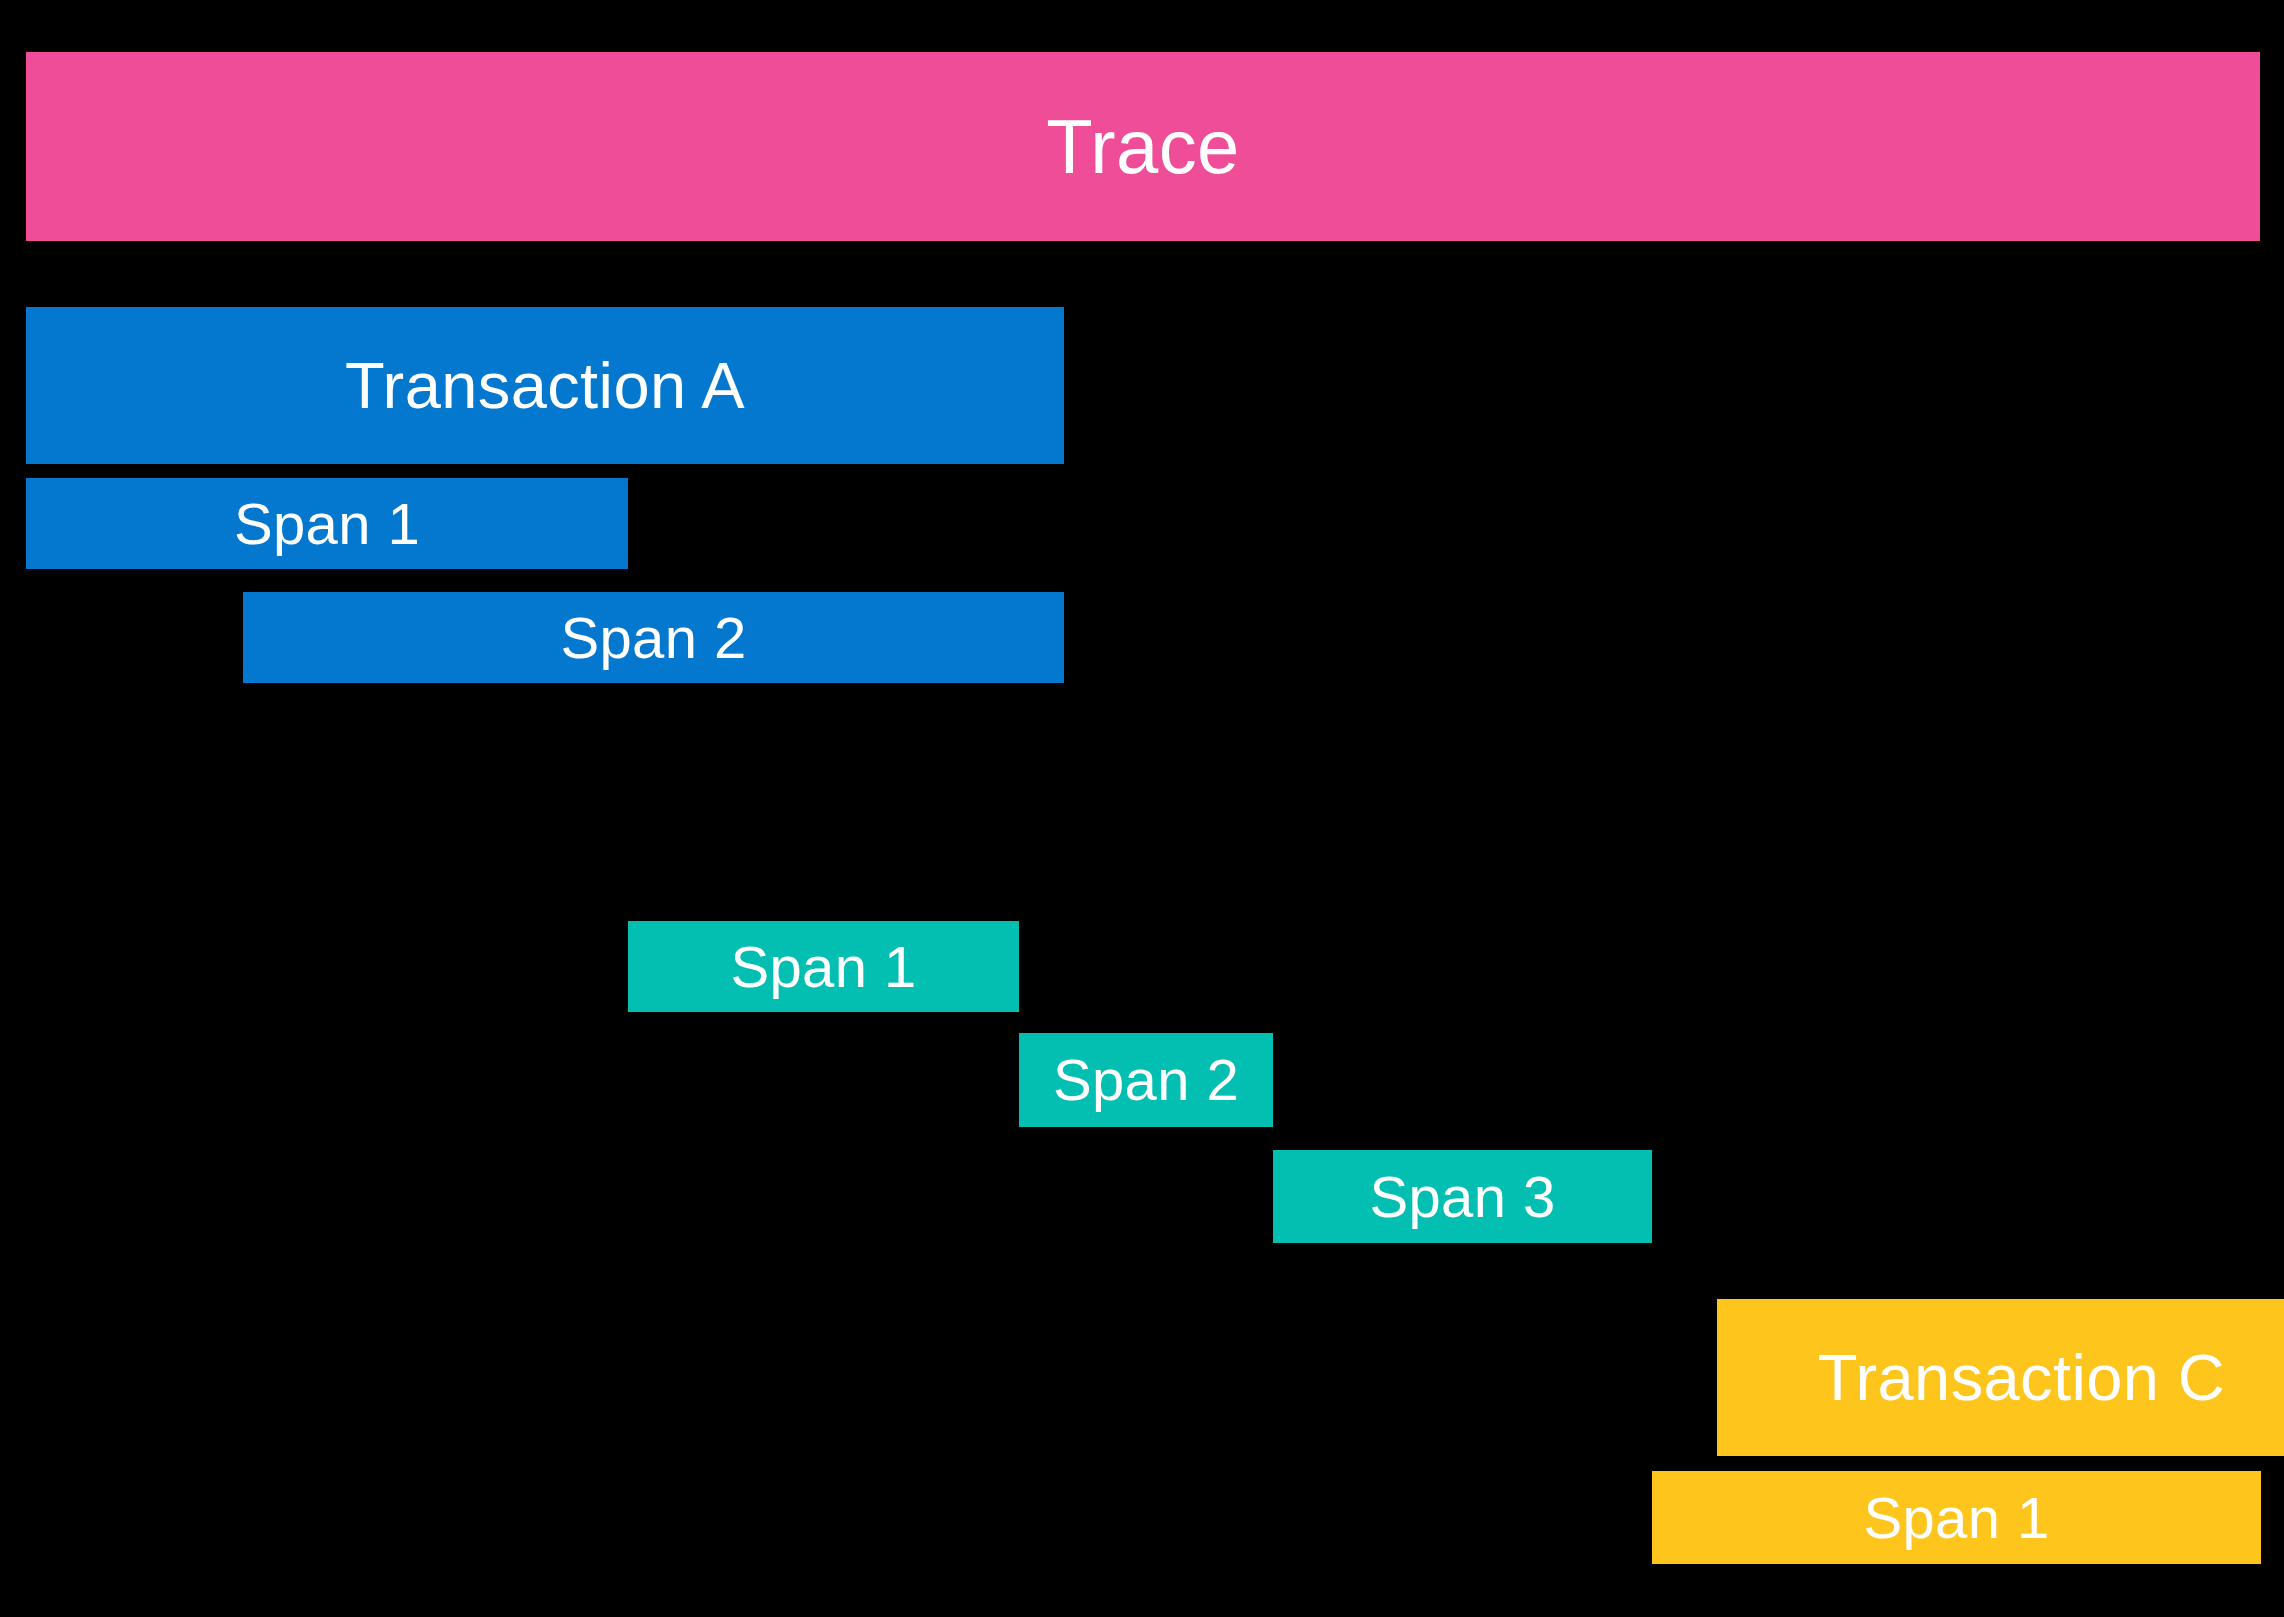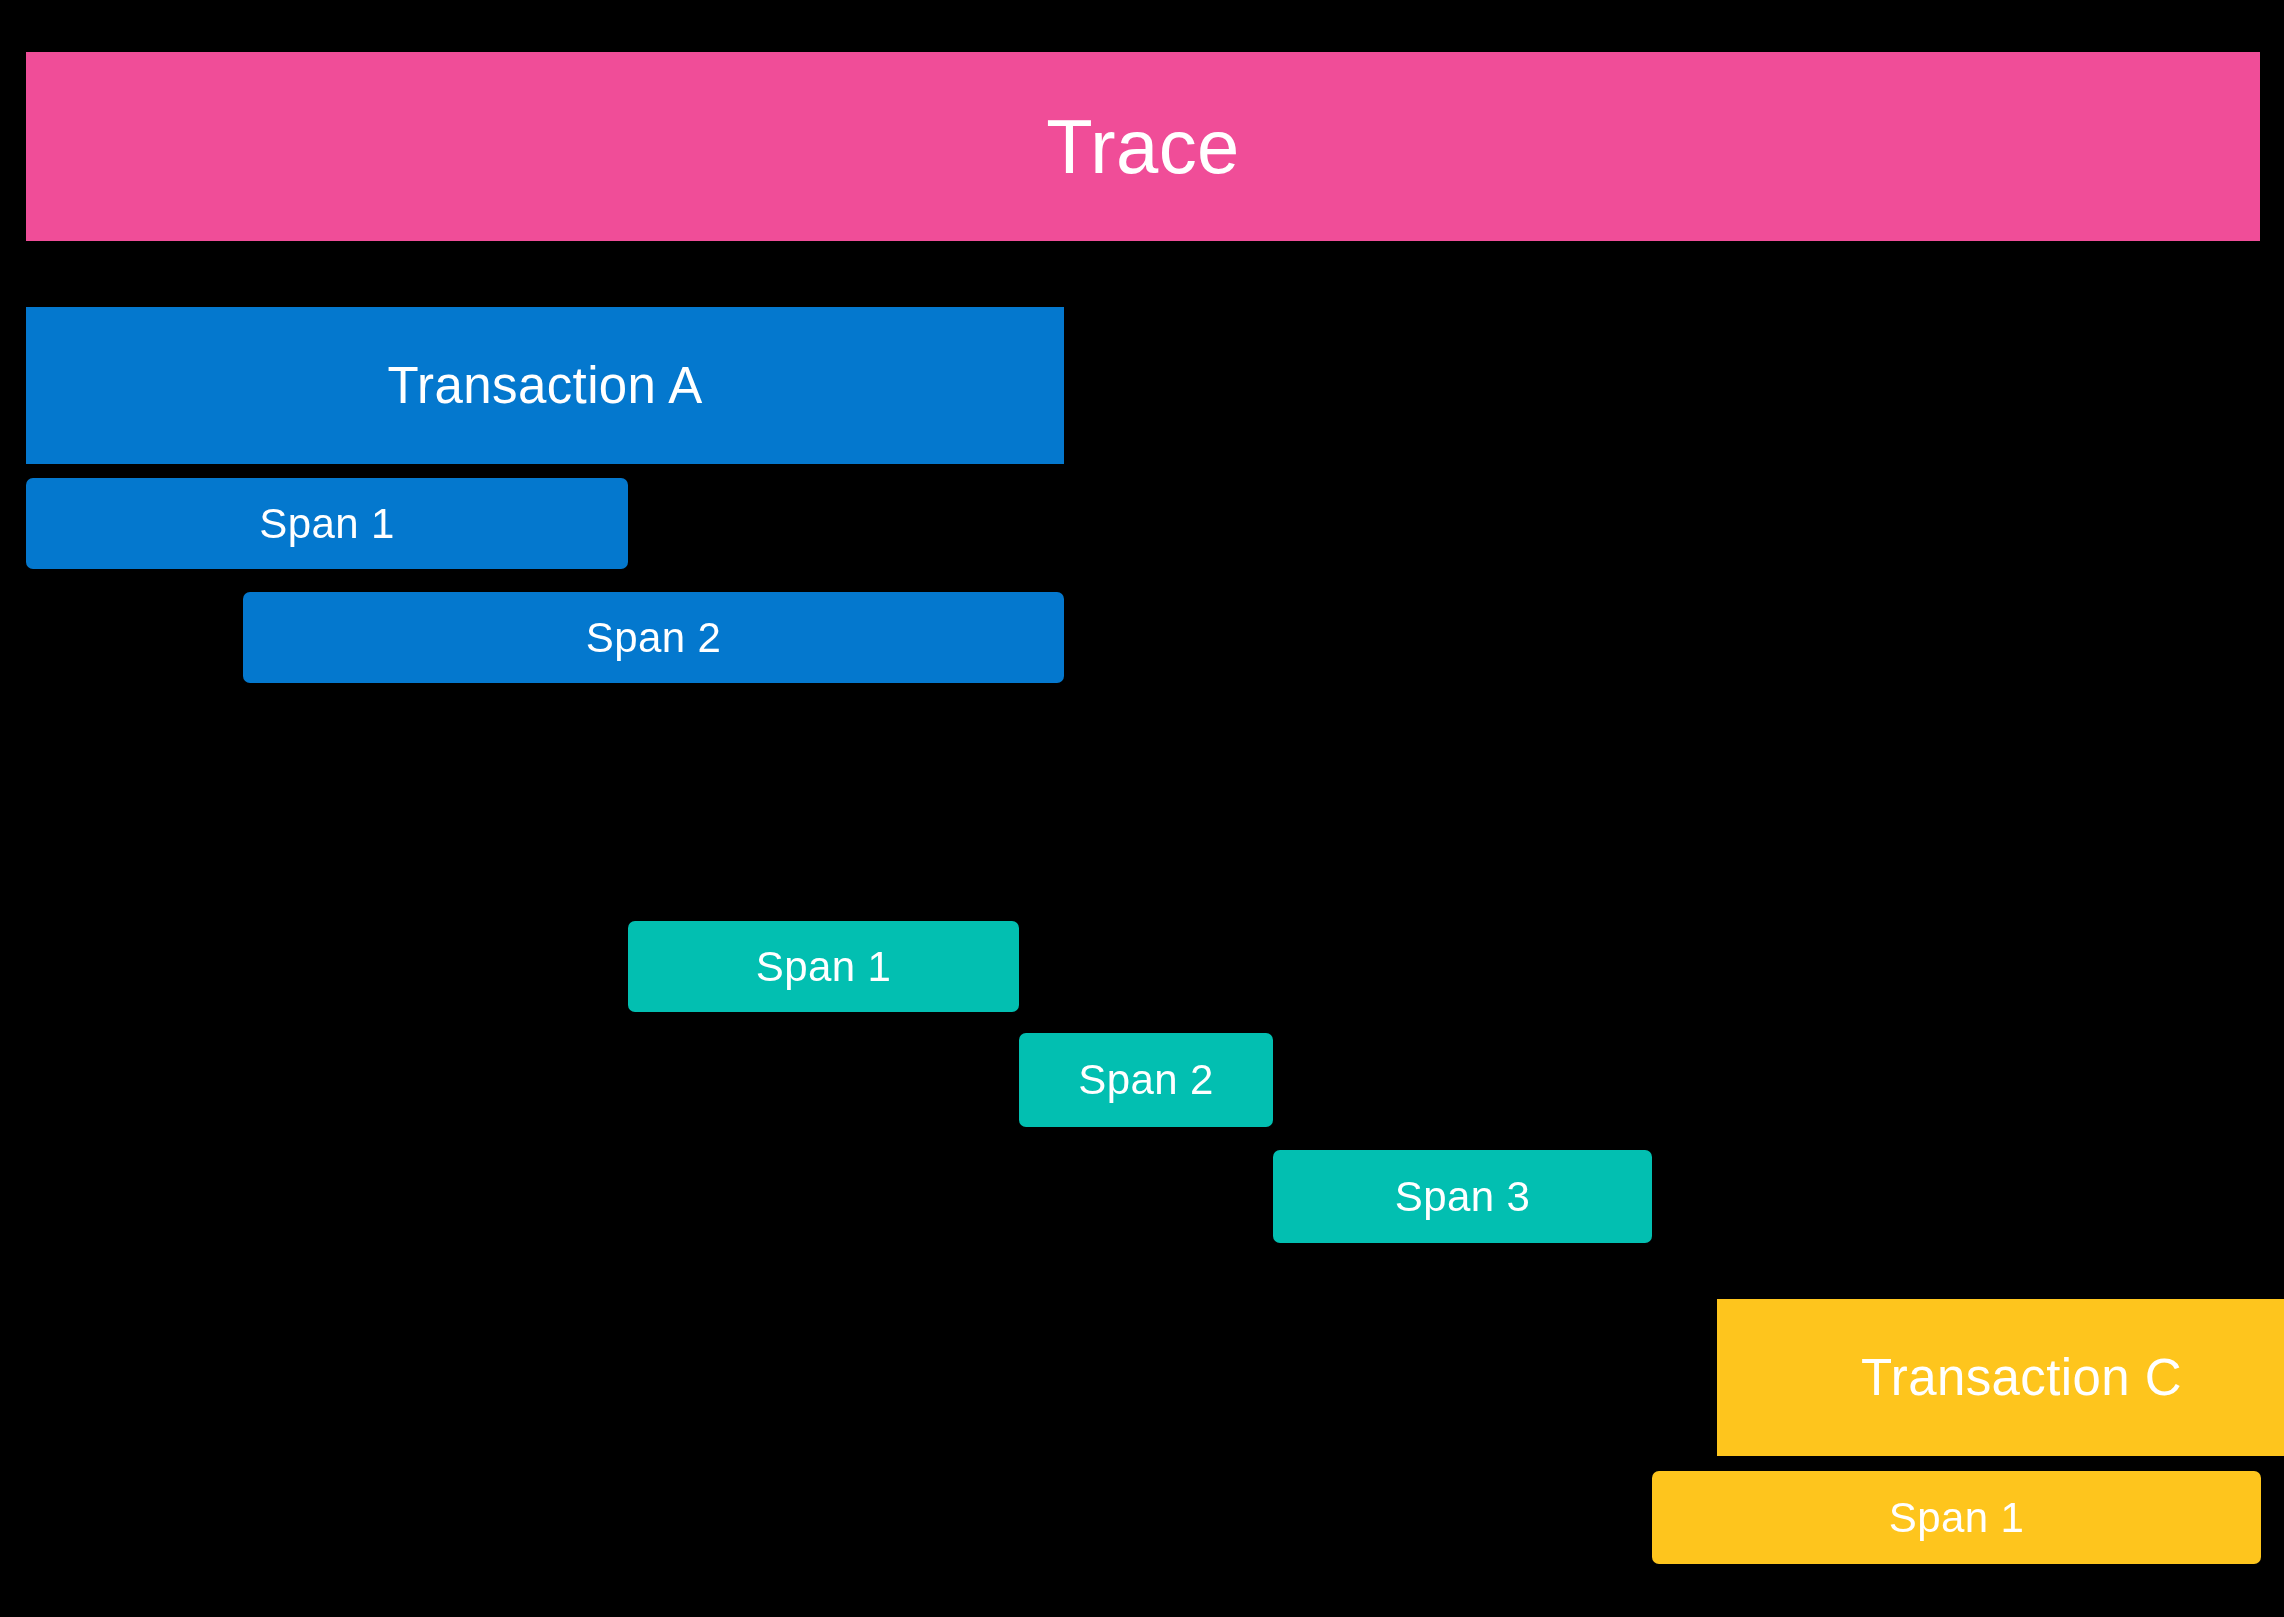--- a/index.html
+++ b/index.html
@@ -23,22 +23,22 @@
     display: flex;
     align-items: center;
     justify-content: center;
     color: #ffffff;
     font-weight: 500;
     letter-spacing: 0.4px;
     white-space: nowrap;
   }
   .bar-label { line-height: 1; }
   .trace-font { font-size: 76px; }
-  .txn-font   { font-size: 51px; }
-  .span-font  { font-size: 42px; border-radius: 7px; }
+  .txn-font   { font-size: 65px; }
+  .span-font  { font-size: 58px; }
 
   
   #bar-trace  { left: 26px;   top: 52px;   width: 2234px; height: 189px; }
   #bar-ta     { left: 26px;   top: 307px;  width: 1038px; height: 157px; }
   #bar-ta-s1  { left: 26px;   top: 478px;  width: 602px;  height: 91px; }
   #bar-ta-s2  { left: 243px;  top: 592px;  width: 821px; height: 91px; }
   #bar-tb     { left: 628px;  top: 748px;  width: 1023px; height: 157px; }
   #bar-tb-s1  { left: 628px;  top: 921px; width: 391px;  height: 91px; }
   #bar-tb-s2  { left: 1019px; top: 1033px; width: 254px;  height: 94px; }
   #bar-tb-s3  { left: 1273px; top: 1150px; width: 379px;  height: 93px; }

